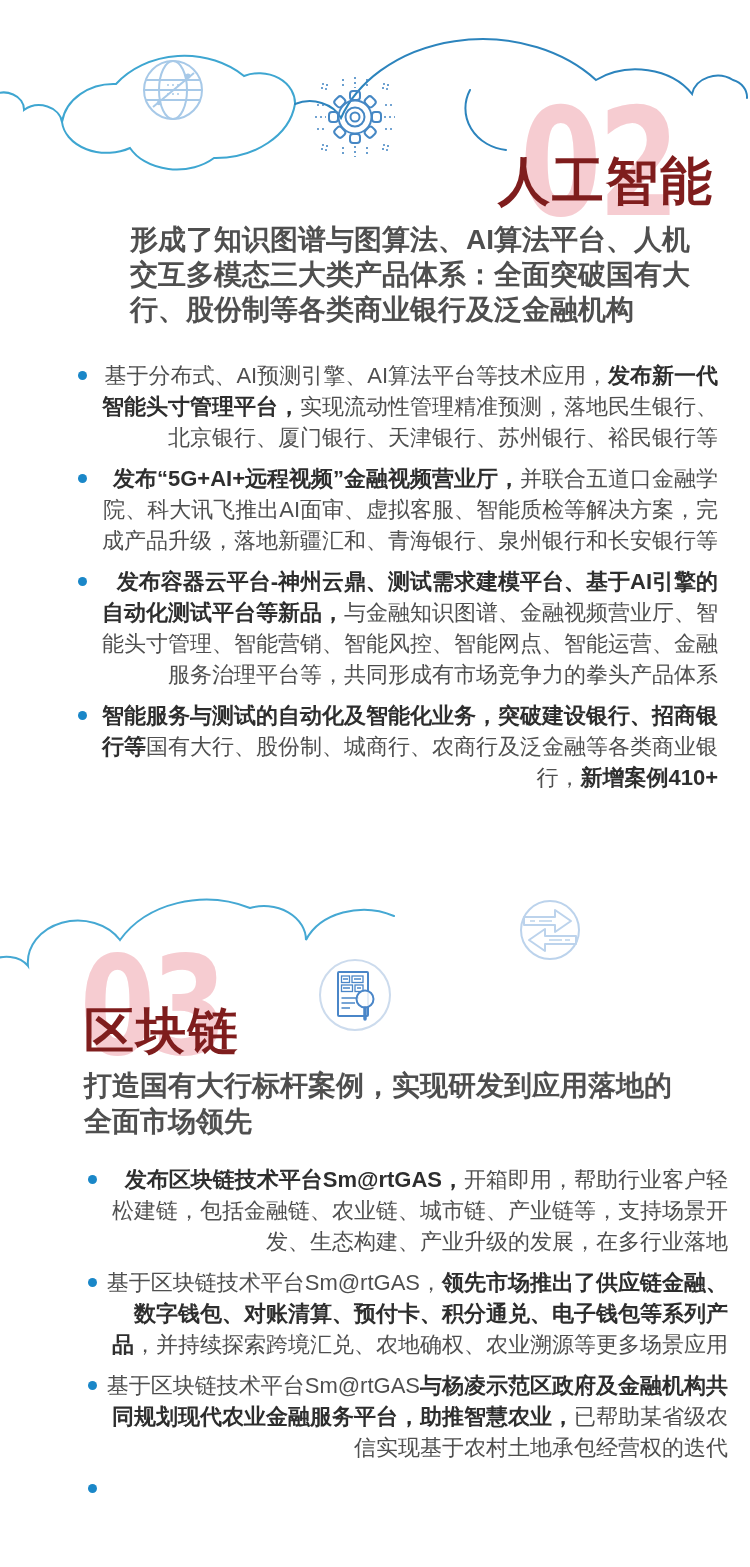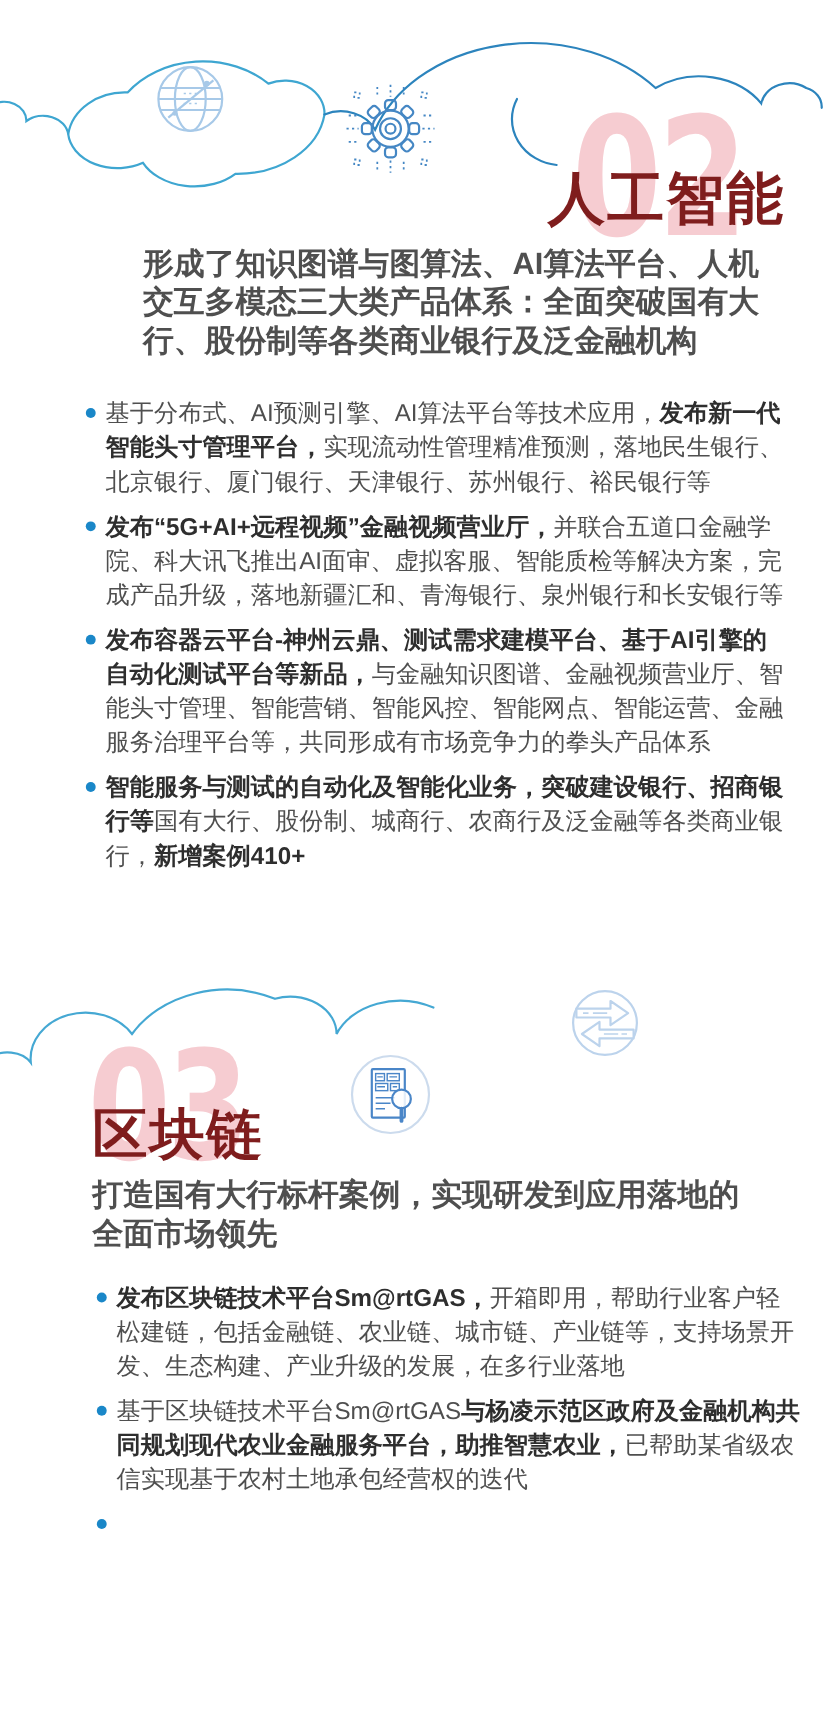--- a/index.html
+++ b/index.html
@@ -32,21 +32,21 @@
   .title-bc{top:1004px;left:84px;font-size:50px;}
 
   .subtitle{
     position:absolute;z-index:2;margin:0;color:#4f4f4f;
     font-size:28px;line-height:35px;font-weight:700;
   }
   .subtitle-ai{left:130px;top:222px;width:580px;}
   .subtitle-bc{left:84px;top:1068px;width:600px;line-height:36px;}
 
   .bullets{
-    position:absolute;z-index:2;list-style:none;margin:0;padding:0;width:640px;
+    position:absolute;z-index:2;list-style:none;margin:0;padding:0;width:640px;text-align:right;
   }
   .bullets-ai{left:78px;top:360px;}
   .bullets-bc{left:88px;top:1164px;}
   .bullets li{
     position:relative;padding-left:18px;margin:0 0 10px 0;
     font-size:22px;line-height:31px;color:#4f4f4f;
   }
   .bullets .dot{
     position:absolute;left:0;top:11px;width:9px;height:9px;
     border-radius:50%;background:#1a87c8;
@@ -150,17 +150,18 @@
     <circle cx="49" cy="43" r="8.5" stroke="#4a86c8" fill="rgba(255,255,255,0.85)"></circle>
     <path d="M 49 52 V 63" stroke="#4a86c8" stroke-width="3.5" stroke-linecap="round"></path>
   </svg>
 
   <div class="watermark wm-bc">03</div>
   <h1 class="sec-title title-bc">区块链</h1>
   <p class="subtitle subtitle-bc">打造国有大行标杆案例，实现研发到应用落地的全面市场领先</p>
 
   <ul class="bullets bullets-bc">
       <li><span class="dot"></span><span><span class="seg bold">发布区块链技术平台Sm@rtGAS，</span><span class="seg">开箱即用，帮助行业客户轻松建链，包括金融链、农业链、城市链、产业链等，支持场景开发、生态构建、产业升级的发展，在多行业落地</span></span></li>
+      <li><span class="dot"></span><span><span class="seg">基于区块链技术平台Sm@rtGAS，</span><span class="seg bold">领先市场推出了供应链金融、数字钱包、对账清算、预付卡、积分通兑、电子钱包等系列产品</span><span class="seg">，并持续探索跨境汇兑、农地确权、农业溯源等更多场景应用</span></span></li>
       <li><span class="dot"></span><span><span class="seg">基于区块链技术平台Sm@rtGAS</span><span class="seg bold">与杨凌示范区政府及金融机构共同规划现代农业金融服务平台，助推智慧农业，</span><span class="seg">已帮助某省级农信实现基于农村土地承包经营权的迭代</span></span></li>
       <li><span class="dot"></span></li>
     </ul>
 
 </div>
 
 </body></html>

